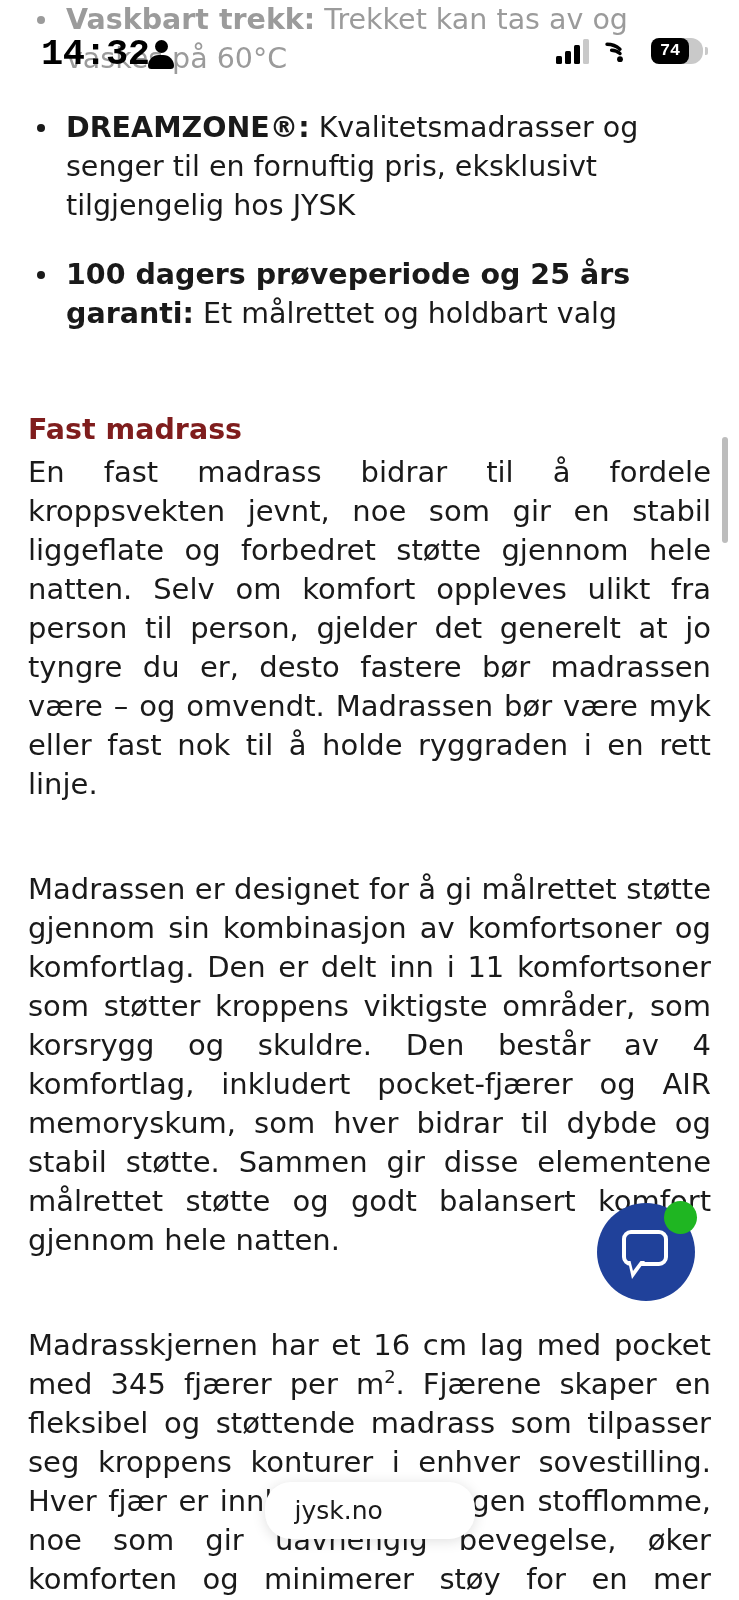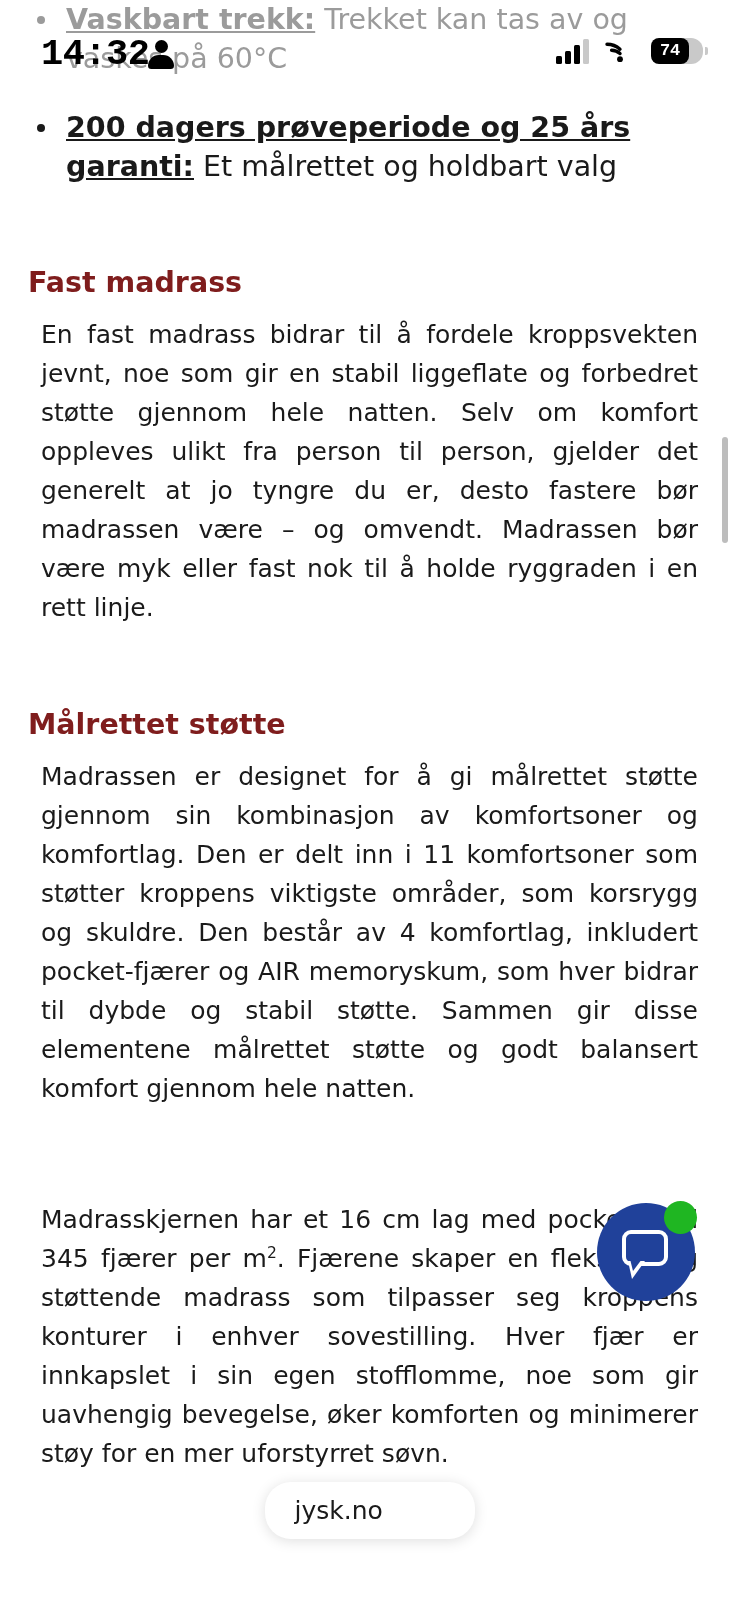--- a/index.html
+++ b/index.html
@@ -171,38 +171,37 @@
     position: absolute;
     left: 9px;
     top: 16px;
     width: 8px;
     height: 8px;
     border-radius: 50%;
     background: currentColor;
   }
   ul.bullets li .lead {
     font-weight: 700;
-    text-decoration: underline;
   }
   li.faded {
     color: #9b9b9b;
     margin-bottom: 24px;
   }
 
   h3.section-title {
     font-size: 28.5px;
     font-weight: 700;
     margin: 0 0 4px 0;
     line-height: 38px;
     color: #7f1d1d;
   }
   p.body-text {
-    font-size: 25px;
+    font-size: 29px;
     line-height: 39px;
-    margin: 13px;
+    margin: 0;
     text-align: justify;
     -webkit-hyphens: auto;
     hyphens: auto;
     color: #1a1a1a;
   }
   .block { margin-bottom: 0; }
   .gap-lg { height: 66px; }
   .gap-md { height: 48px; }
 
   sup { font-size: 0.62em; vertical-align: super; line-height: 0; }
@@ -307,35 +306,37 @@
 <div class="phone">
 
   <div class="content">
     <div class="article">
 
       <ul class="bullets">
         <li class="faded">
           <span class="lead">Vaskbart trekk:</span><span> Trekket kan tas av og vaskes på 60°C</span>
         </li>
         <li>
-          <span class="lead">200 dagers prøveperiode og 25 års garanti:</span><span> Et målrettet og holdbart valg</span>
+          <span class="lead">DREAMZONE®:</span><span> Kvalitetsmadrasser og senger til en fornuftig pris, eksklusivt tilgjengelig hos JYSK</span>
+        </li>
+        <li>
+          <span class="lead">100 dagers prøveperiode og 25 års garanti:</span><span> Et målrettet og holdbart valg</span>
         </li>
       </ul>
 
       <div class="gap-md"></div>
 
       <div class="block">
         <h3 class="section-title">Fast madrass</h3>
         <p class="body-text">En fast madrass bidrar til å fordele kroppsvekten jevnt, noe som gir en stabil liggeflate og forbedret støtte gjennom hele natten. Selv om komfort oppleves ulikt fra person til person, gjelder det generelt at jo tyngre du er, desto fastere bør madrassen være – og omvendt. Madrassen bør være myk eller fast nok til å holde ryggraden i en rett linje.</p>
       </div>
 
       <div class="gap-lg"></div>
 
       <div class="block">
-        <h3 class="section-title">Målrettet støtte</h3>
         <p class="body-text">Madrassen er designet for å gi målrettet støtte gjennom sin kombinasjon av komfortsoner og komfortlag. Den er delt inn i 11 komfortsoner som støtter kroppens viktigste områder, som korsrygg og skuldre. Den består av 4 komfortlag, inkludert pocket-fjærer og AIR memoryskum, som hver bidrar til dybde og stabil støtte. Sammen gir disse elementene målrettet støtte og godt balansert komfort gjennom hele natten.</p>
       </div>
 
       <div class="gap-lg"></div>
 
       <div class="block">
         <p class="body-text"><span>Madrasskjernen har et 16 cm lag med pocket med 345 fjærer per m</span><sup>2</sup><span>. Fjærene skaper en fleksibel og støttende madrass som tilpasser seg kroppens konturer i enhver sovestilling. Hver fjær er innkapslet i sin egen stofflomme, noe som gir uavhengig bevegelse, øker komforten og minimerer støy for en mer uforstyrret søvn.</span></p>
       </div>
 
     </div>

